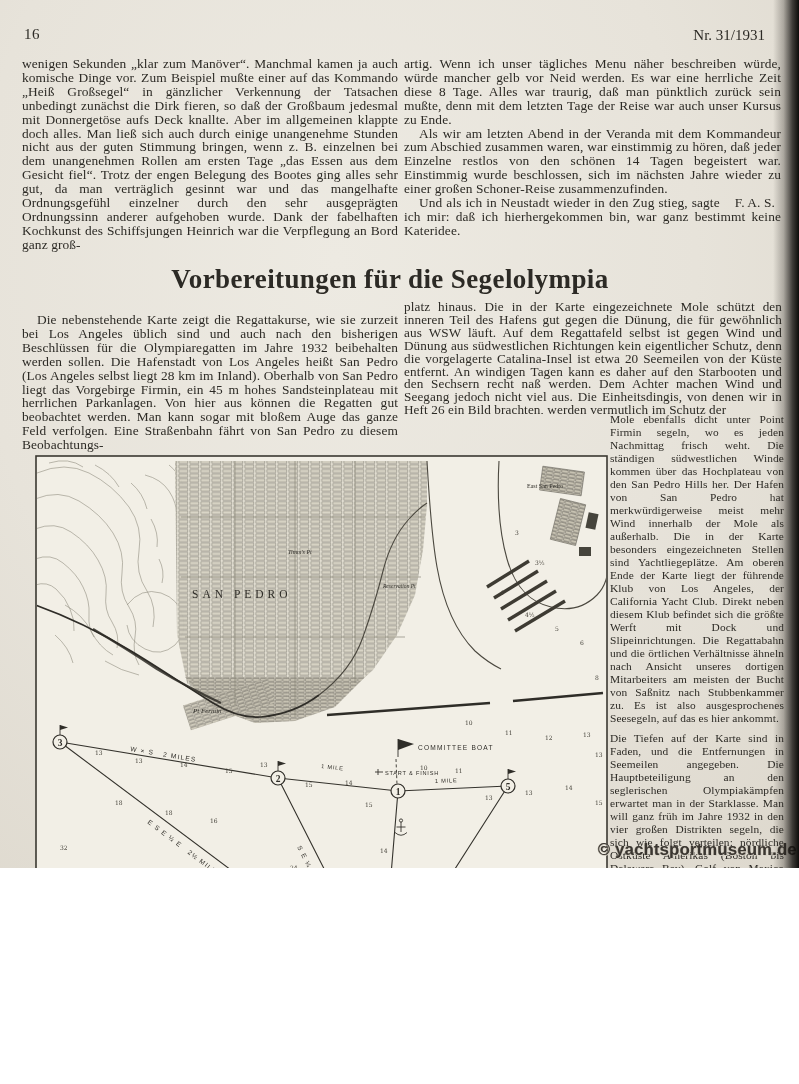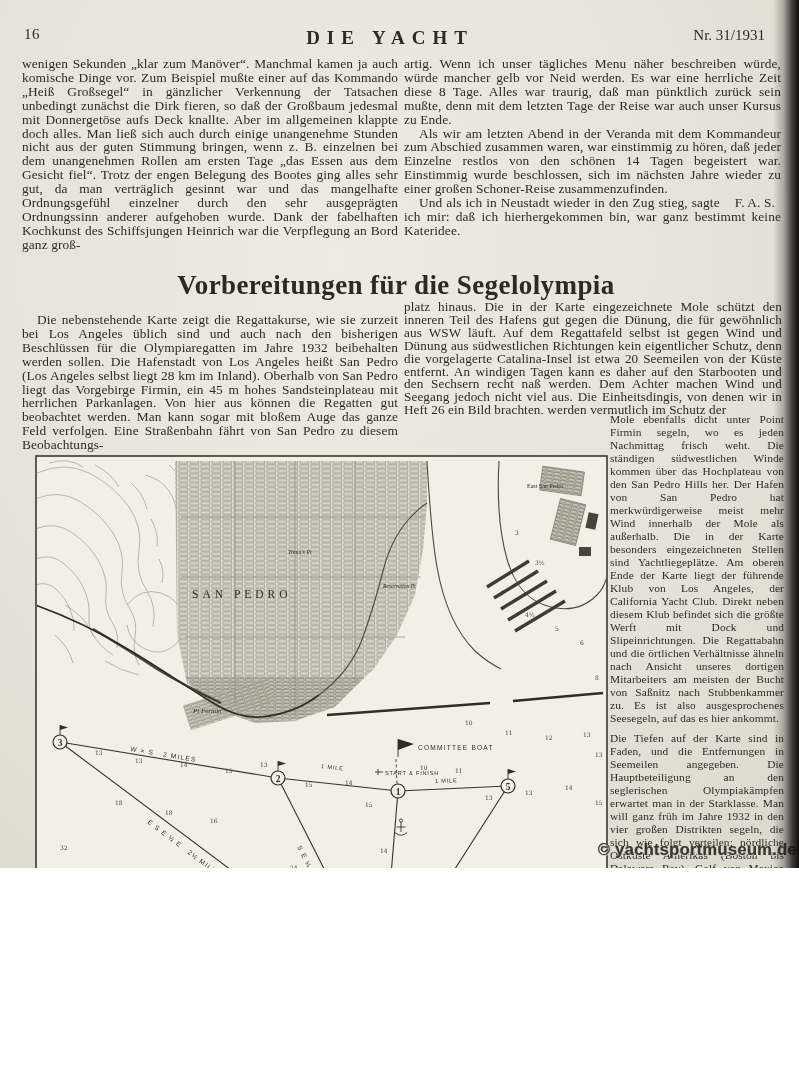--- a/index.html
+++ b/index.html
@@ -14,21 +14,21 @@
   .hdr-num{position:absolute;top:26px;left:24px;font-size:15px;letter-spacing:.5px;}
   .hdr-title{position:absolute;top:27px;left:0;width:780px;text-align:center;font-size:19px;letter-spacing:7px;font-weight:600;}
   .hdr-issue{position:absolute;top:27px;right:34px;font-size:15px;}
   .col{position:absolute;overflow:hidden;font-size:13.4px;line-height:13.9px;text-align:justify;letter-spacing:.1px;}
   .col p{margin:0;}
   .col p.indent{text-indent:15px;}
   .sig{float:right;padding-right:6px;}
   .col-tl{left:22px;top:57px;width:376px;height:201px;}
   .col-tr{left:404px;top:57px;width:377px;height:201px;}
   .headline{position:absolute;top:264px;left:0;width:780px;text-align:center;
-    font-size:27px;font-weight:bold;letter-spacing:.4px;margin:6px;}
+    font-size:27px;font-weight:bold;letter-spacing:.4px;margin:0;}
   .col-l2{left:22px;top:313px;width:376px;height:140px;}
   .col-r2{left:404px;top:301px;width:378px;height:113px;line-height:12.9px;font-size:13.2px;}
   .col-nr{left:610px;top:413px;width:174px;height:662px;font-size:11.4px;line-height:13px;}
   .col-nr p+p{margin-top:7px;}
   .map-fig{position:absolute;left:35px;top:455px;width:573px;height:618px;}
   .watermark{position:absolute;right:2px;bottom:9px;font-family:"Liberation Sans","DejaVu Sans",sans-serif;
     font-weight:bold;font-size:16.5px;color:#3a3631;letter-spacing:.3px;
     text-shadow:.6px .6px 0 #d4cfc3, -.5px -.5px 0 #908a7d;}
   
   svg{display:block;}
@@ -52,21 +52,20 @@
   .depth{font-family:"DejaVu Serif",serif;font-size:6px;fill:#45423a;}
   .sym{fill:none;stroke:#34322c;stroke-width:.9;}
   .flagfill{fill:#2f2d28;stroke:none;}
 </style>
 </head>
 <body>
 
 <div class="page">
 
   <div class="hdr-num">16</div>
-  <div class="hdr-title">DIE YACHT</div>
   <div class="hdr-issue">Nr. 31/1931</div>
 
   <div class="col col-tl">
     <p>wenigen Sekunden „klar zum Manöver“. Manchmal kamen ja auch komische Dinge vor. Zum Beispiel mußte einer auf das Kommando „Heiß Großsegel“ in gänzlicher Verkennung der Tatsachen unbedingt zunächst die Dirk fieren, so daß der Großbaum jedesmal mit Donnergetöse aufs Deck knallte. Aber im allgemeinen klappte doch alles. Man ließ sich auch durch einige unangenehme Stunden nicht aus der guten Stimmung bringen, wenn z. B. einzelnen bei dem unangenehmen Rollen am ersten Tage „das Essen aus dem Gesicht fiel“. Trotz der engen Belegung des Bootes ging alles sehr gut, da man verträglich gesinnt war und das mangelhafte Ordnungsgefühl einzelner durch den sehr ausgeprägten Ordnungssinn anderer aufgehoben wurde. Dank der fabelhaften Kochkunst des Schiffsjungen Heinrich war die Verpflegung an Bord ganz groß-</p>
   </div>
   <div class="col col-tr">
     <p>artig. Wenn ich unser tägliches Menu näher beschreiben würde, würde mancher gelb vor Neid werden. Es war eine herrliche Zeit diese 8 Tage. Alles war traurig, daß man pünktlich zurück sein mußte, denn mit dem letzten Tage der Reise war auch unser Kursus zu Ende.</p>
     <p class="indent">Als wir am letzten Abend in der Veranda mit dem Kommandeur zum Abschied zusammen waren, war einstimmig zu hören, daß jeder Einzelne restlos von den schönen 14 Tagen begeistert war. Einstimmig wurde beschlossen, sich im nächsten Jahre wieder zu einer großen Schoner-Reise zusammenzufinden.</p>
     <p class="indent">
       <span class="sig">F. A. S.</span>

